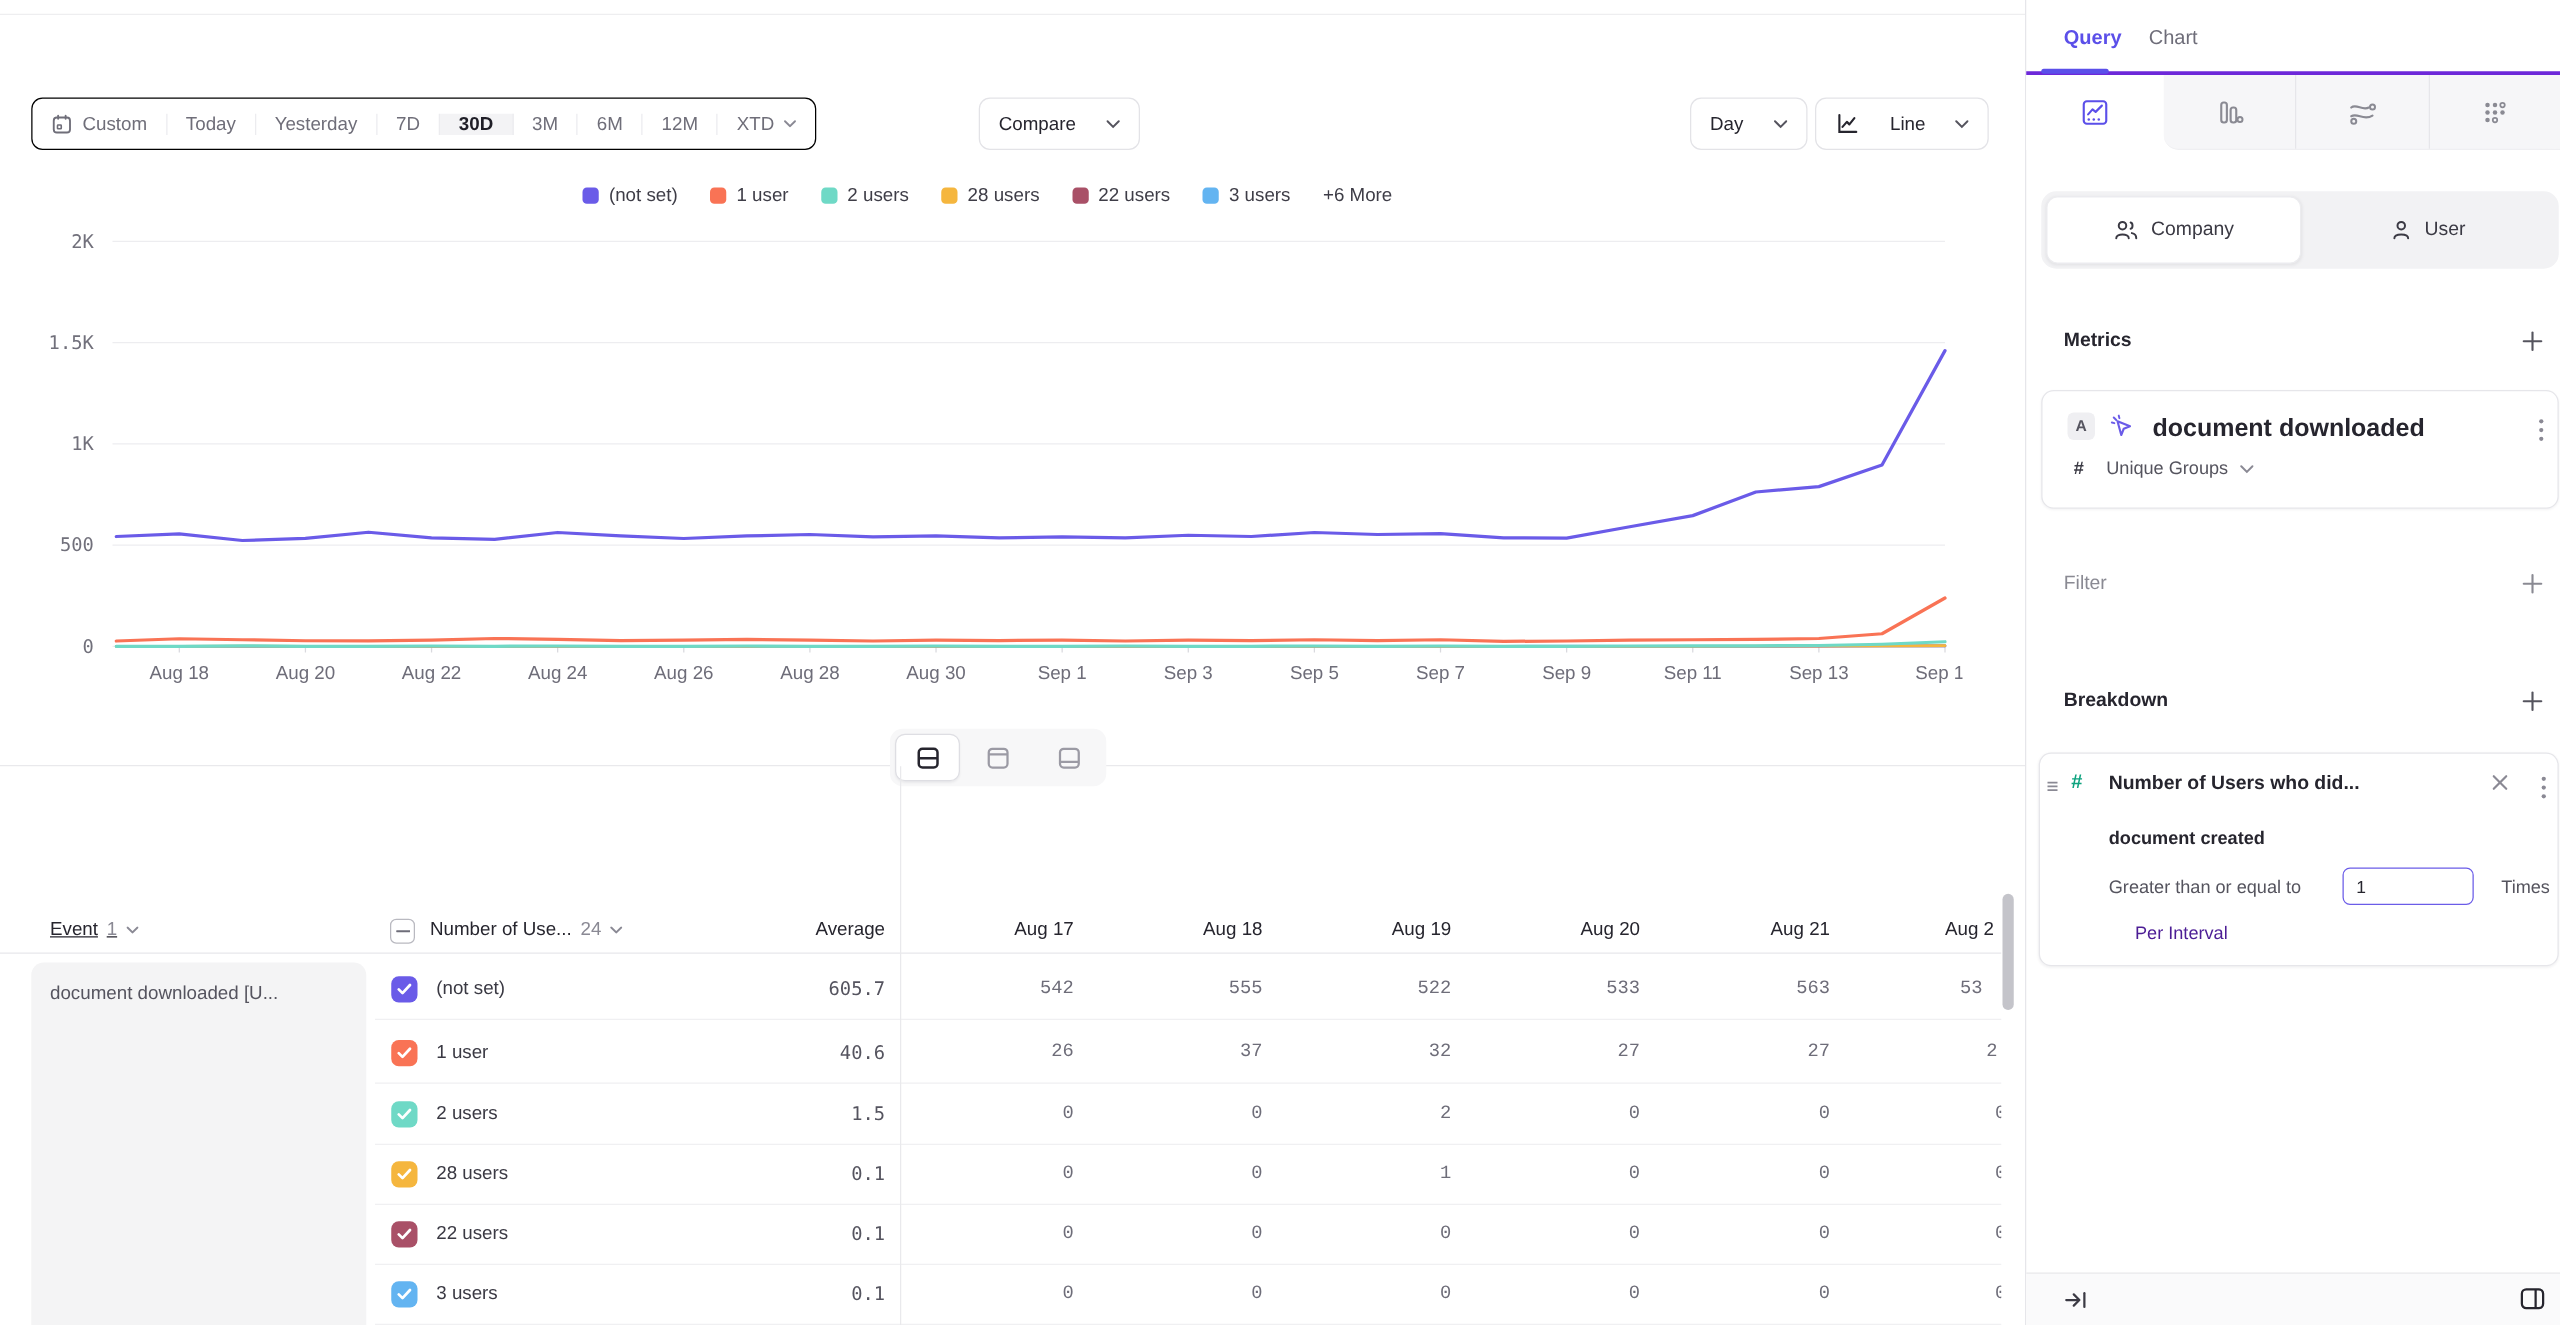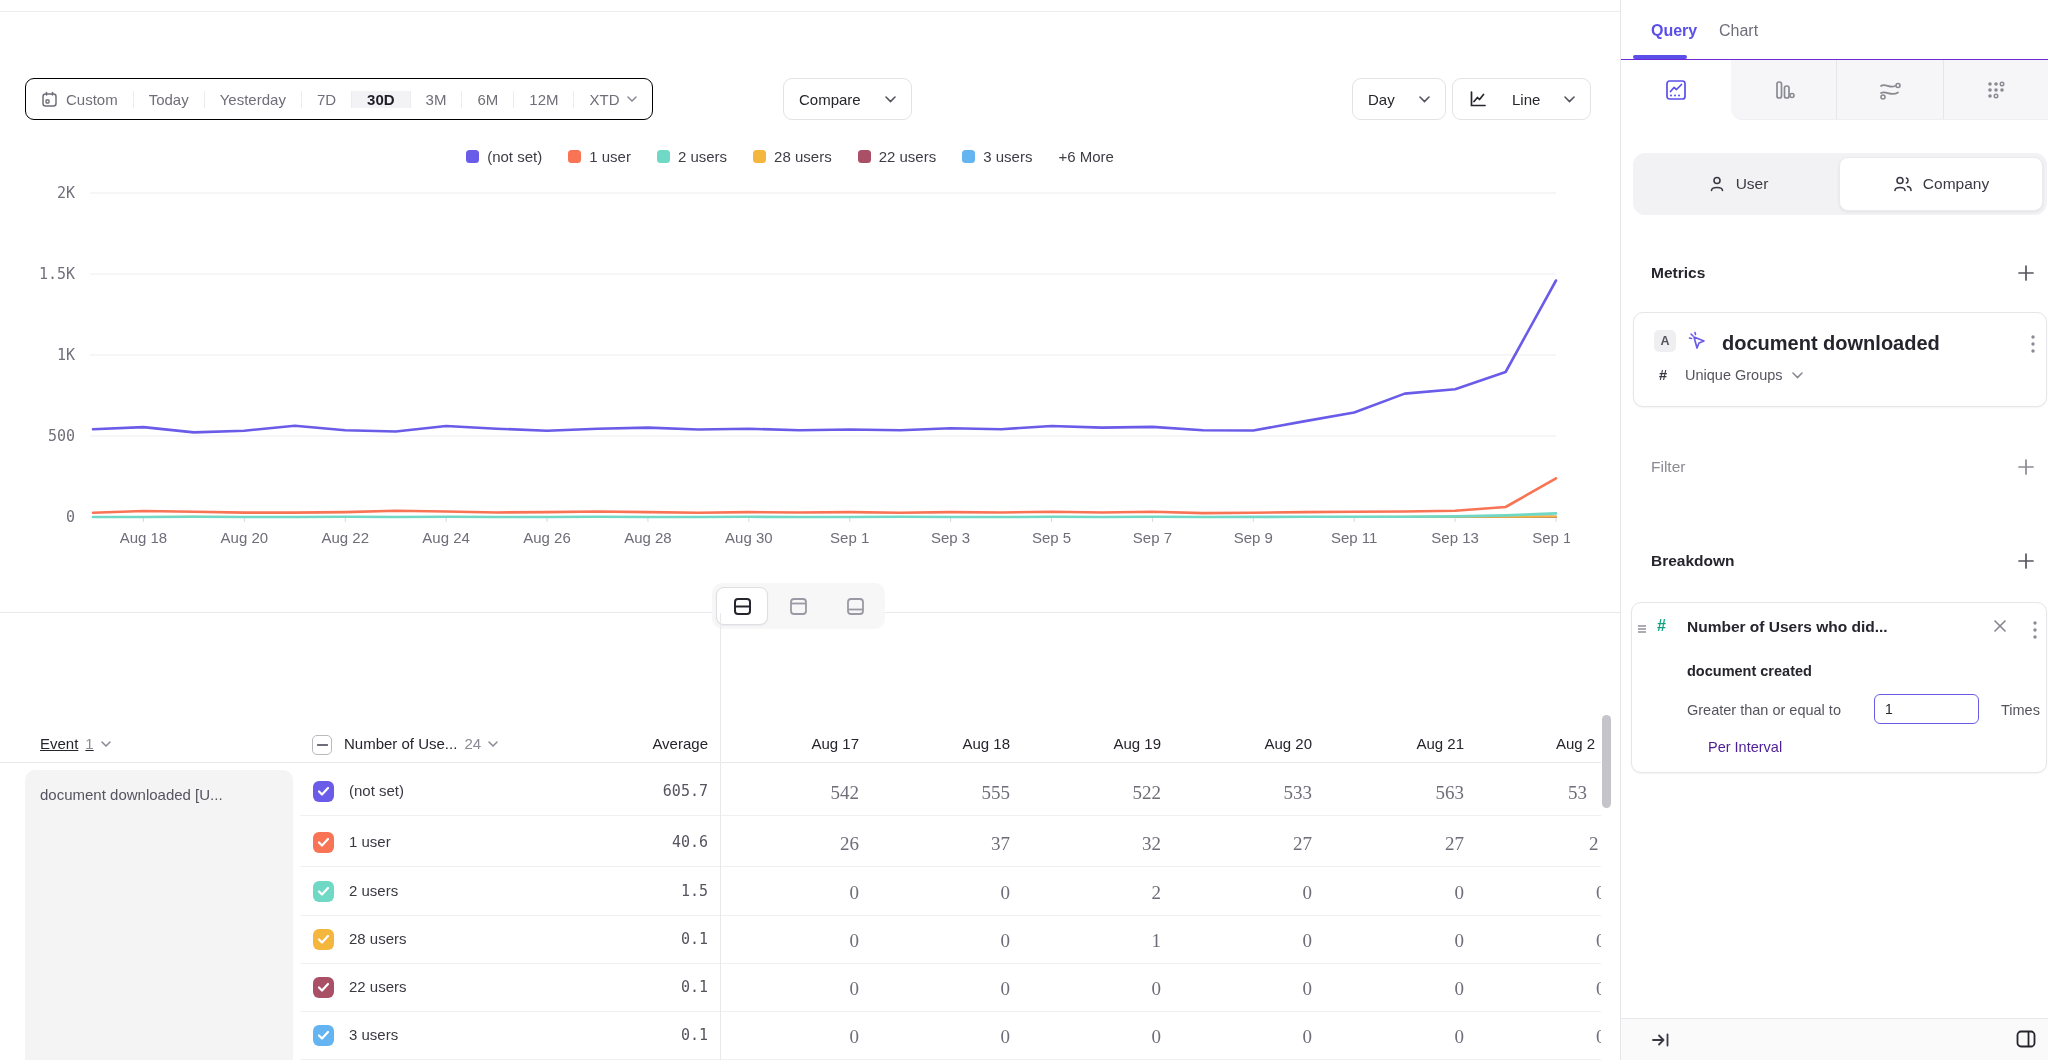--- a/index.html
+++ b/index.html
@@ -46,27 +46,27 @@
   .th-series{position:absolute;left:344px;top:3px;display:flex;align-items:center;gap:7px;font-size:15px;color:#26252E;cursor:pointer;}
   .th-avg{position:absolute;left:560px;top:3px;width:148px;text-align:right;font-size:15px;color:#26252E;}
   .th-date{position:absolute;top:3px;width:151px;text-align:right;font-size:15px;color:#26252E;}
   .cb-ind{width:20px;height:20px;border:1.5px solid #B9B9C0;border-radius:5px;background:#fff;display:flex;align-items:center;justify-content:center;box-sizing:border-box;cursor:pointer;}
   .event-panel{position:absolute;left:25px;top:38px;width:268px;height:290px;background:#F4F4F5;border-radius:10px 10px 0 0;}
   .event-item{position:absolute;left:15px;top:16px;width:240px;font-size:15px;color:#55545F;white-space:nowrap;overflow:hidden;}
   .trow{position:absolute;left:300px;width:1330px;height:48px;border-bottom:1px solid #F0F0F2;box-sizing:border-box;}
   .row-cb{position:absolute;left:13px;top:13px;width:21px;height:21px;border-radius:6px;display:flex;align-items:center;justify-content:center;cursor:pointer;}
   .row-label{position:absolute;left:49px;top:14px;font-size:15px;color:#3A3943;}
   .row-avg{position:absolute;left:260px;top:14px;width:148px;text-align:right;font-family:"DejaVu Sans Mono",monospace;font-size:15px;color:#55545F;}
-  .row-val{position:absolute;top:14px;width:151px;text-align:right;font-family:Liberation Serif, serif;font-size:19px;color:#6E6D79;}
+  .row-val{position:absolute;top:14px;width:151px;text-align:right;font-family:Liberation Mono, monospace;font-size:15px;color:#6E6D79;}
   .frozen-divider{position:absolute;left:720px;top:613px;width:1px;height:447px;background:#E9E9EC;}
   .vscroll{position:absolute;left:1602px;top:715px;width:9px;height:93px;border-radius:4.5px;background:#C4C4CA;cursor:pointer;}
 
   
   .panel{position:absolute;left:1620px;top:0;width:428px;height:1060px;border-left:1px solid #E6E6EA;box-sizing:border-box;background:#fff;}
-  .ptabs{position:absolute;left:0;top:0;width:428px;height:60px;border-bottom:1px solid #6d28d9;box-sizing:border-box;}
+  .ptabs{position:absolute;left:0;top:0;width:428px;height:60px;border-bottom:3px solid #6d28d9;box-sizing:border-box;}
   .ptab{position:absolute;top:22px;font-size:16px;cursor:pointer;}
   .ptab.active{color:#5B4FE9;font-weight:700;}
   .ptab.inactive{color:#6E6D79;}
   .ptab-underline{position:absolute;left:12px;top:55px;width:54px;height:4px;border-radius:2px;background:#5B4FE9;}
   .icon-tabs{position:absolute;left:0;top:60px;width:428px;height:60px;}
   .icon-tab-active{position:absolute;left:0;top:0;width:110px;height:60px;background:#fff;display:flex;align-items:center;justify-content:center;cursor:pointer;}
   .icon-tab-gray{position:absolute;left:110px;top:0;width:318px;height:60px;background:#F6F6F8;border-radius:0 0 0 12px;border-bottom:1px solid #EFEFF2;box-sizing:border-box;display:flex;}
   .icon-tab{flex:1;display:flex;align-items:center;justify-content:center;border-left:1px solid #E6E6EA;cursor:pointer;}
   .icon-tab:first-child{border-left:none;}
 
@@ -442,35 +442,35 @@
               <circle cx="12" cy="12" r="1.8" fill="#8A8A93"></circle>
               <circle cx="18" cy="12" r="1.8" fill="#8A8A93"></circle>
               <circle cx="6" cy="18" r="1.8" fill="#8A8A93"></circle>
               <circle cx="12" cy="18" r="1.8" fill="none" stroke="#8A8A93" stroke-width="1.4"></circle>
             </svg>
         </div>
       </div>
     </div>
 
     <div class="scope">
-      <div class="scope-opt">
-        <svg width="18" height="18" viewBox="0 0 18 18">
-            <circle cx="9" cy="5.5" r="3" fill="none" stroke="#3B3A44" stroke-width="1.6"></circle>
-            <path d="M3.5,15.5 C3.5,11.5 14.5,11.5 14.5,15.5" fill="none" stroke="#3B3A44" stroke-width="1.6" stroke-linecap="round"></path>
-          </svg>
-        <span>User</span>
-      </div>
       <div class="scope-opt selected">
         <svg width="20" height="18" viewBox="0 0 20 18">
             <circle cx="7" cy="5.5" r="3" fill="none" stroke="#3B3A44" stroke-width="1.6"></circle>
             <path d="M2,15.5 C2,11.5 12,11.5 12,15.5" fill="none" stroke="#3B3A44" stroke-width="1.6" stroke-linecap="round"></path>
             <path d="M13.5,3 C15.5,3.5 15.5,7.5 13.5,8" fill="none" stroke="#3B3A44" stroke-width="1.6" stroke-linecap="round"></path>
             <path d="M14.5,11.5 C17.5,12 18,13.5 18,15.5" fill="none" stroke="#3B3A44" stroke-width="1.6" stroke-linecap="round"></path>
           </svg>
         <span>Company</span>
+      </div>
+      <div class="scope-opt">
+        <svg width="18" height="18" viewBox="0 0 18 18">
+            <circle cx="9" cy="5.5" r="3" fill="none" stroke="#3B3A44" stroke-width="1.6"></circle>
+            <path d="M3.5,15.5 C3.5,11.5 14.5,11.5 14.5,15.5" fill="none" stroke="#3B3A44" stroke-width="1.6" stroke-linecap="round"></path>
+          </svg>
+        <span>User</span>
       </div>
     </div>
 
     <div class="sec-heading" style="top:264px;">Metrics</div>
     <svg class="plus-btn" style="top:264px;" viewBox="0 0 18 18">
         <line x1="9" y1="2" x2="9" y2="16" stroke="#55545E" stroke-width="1.7" stroke-linecap="round"></line>
         <line x1="2" y1="9" x2="16" y2="9" stroke="#55545E" stroke-width="1.7" stroke-linecap="round"></line>
       </svg>
 
     <div class="card metric-card">

